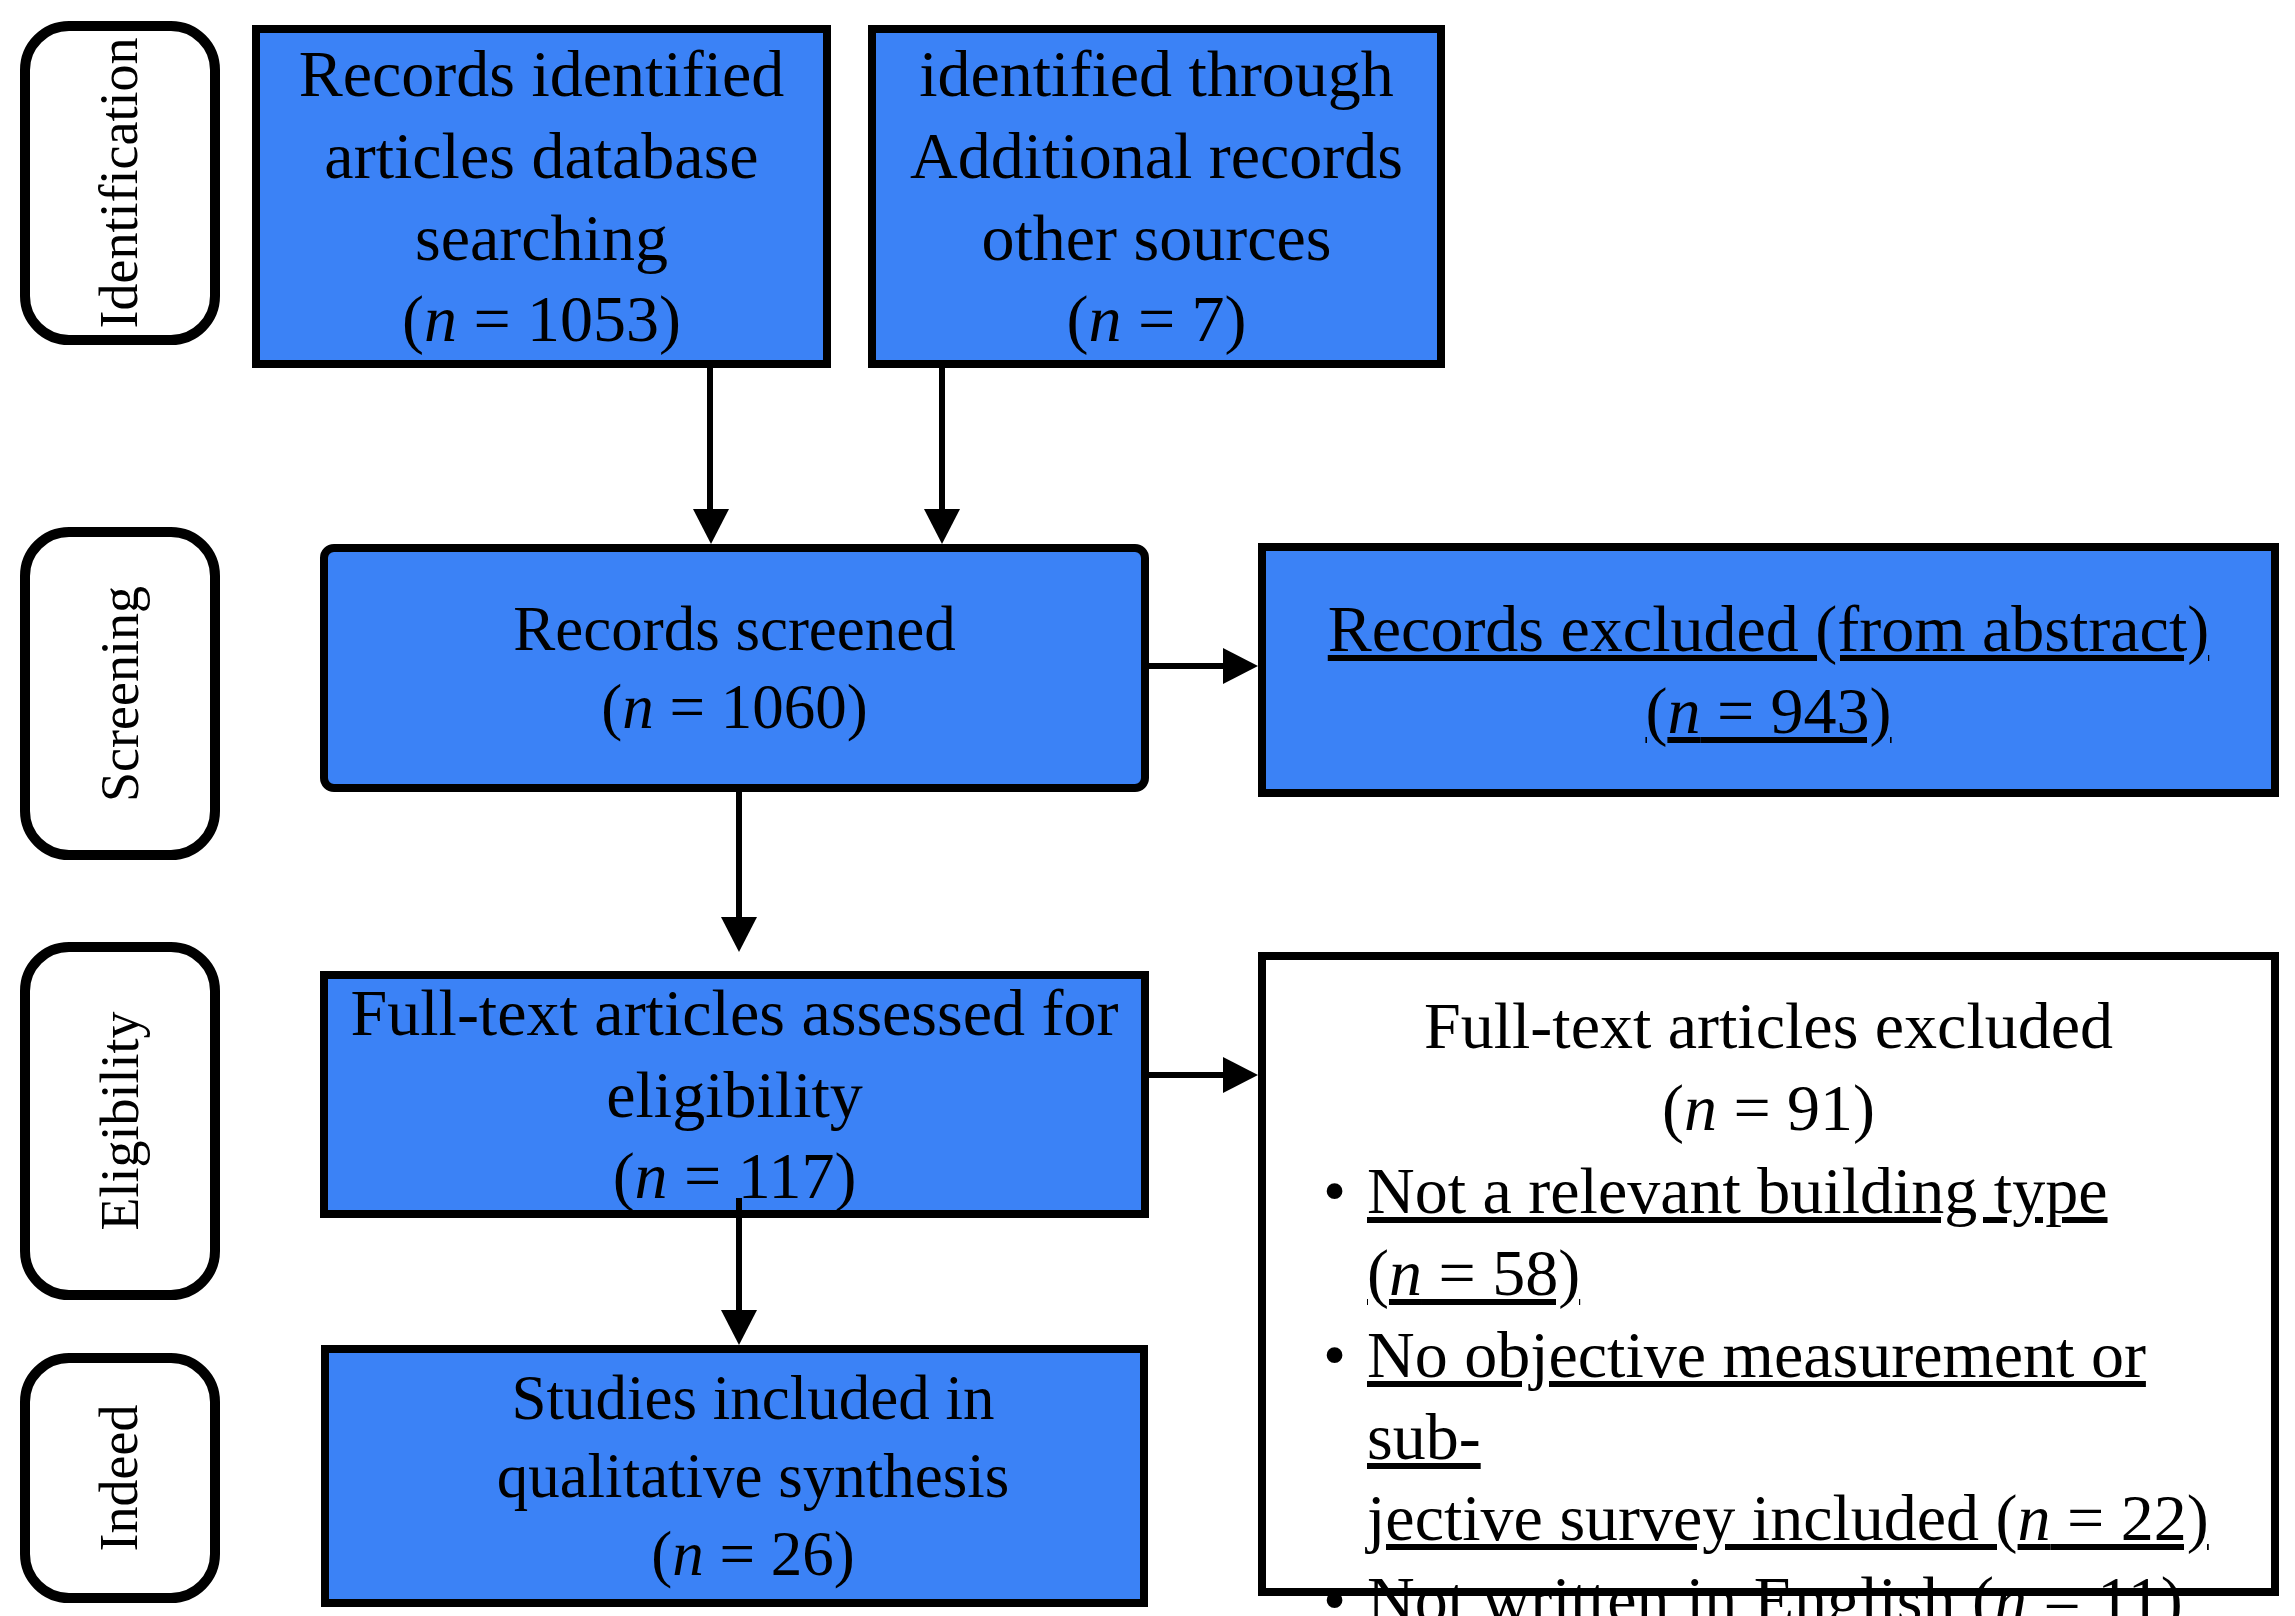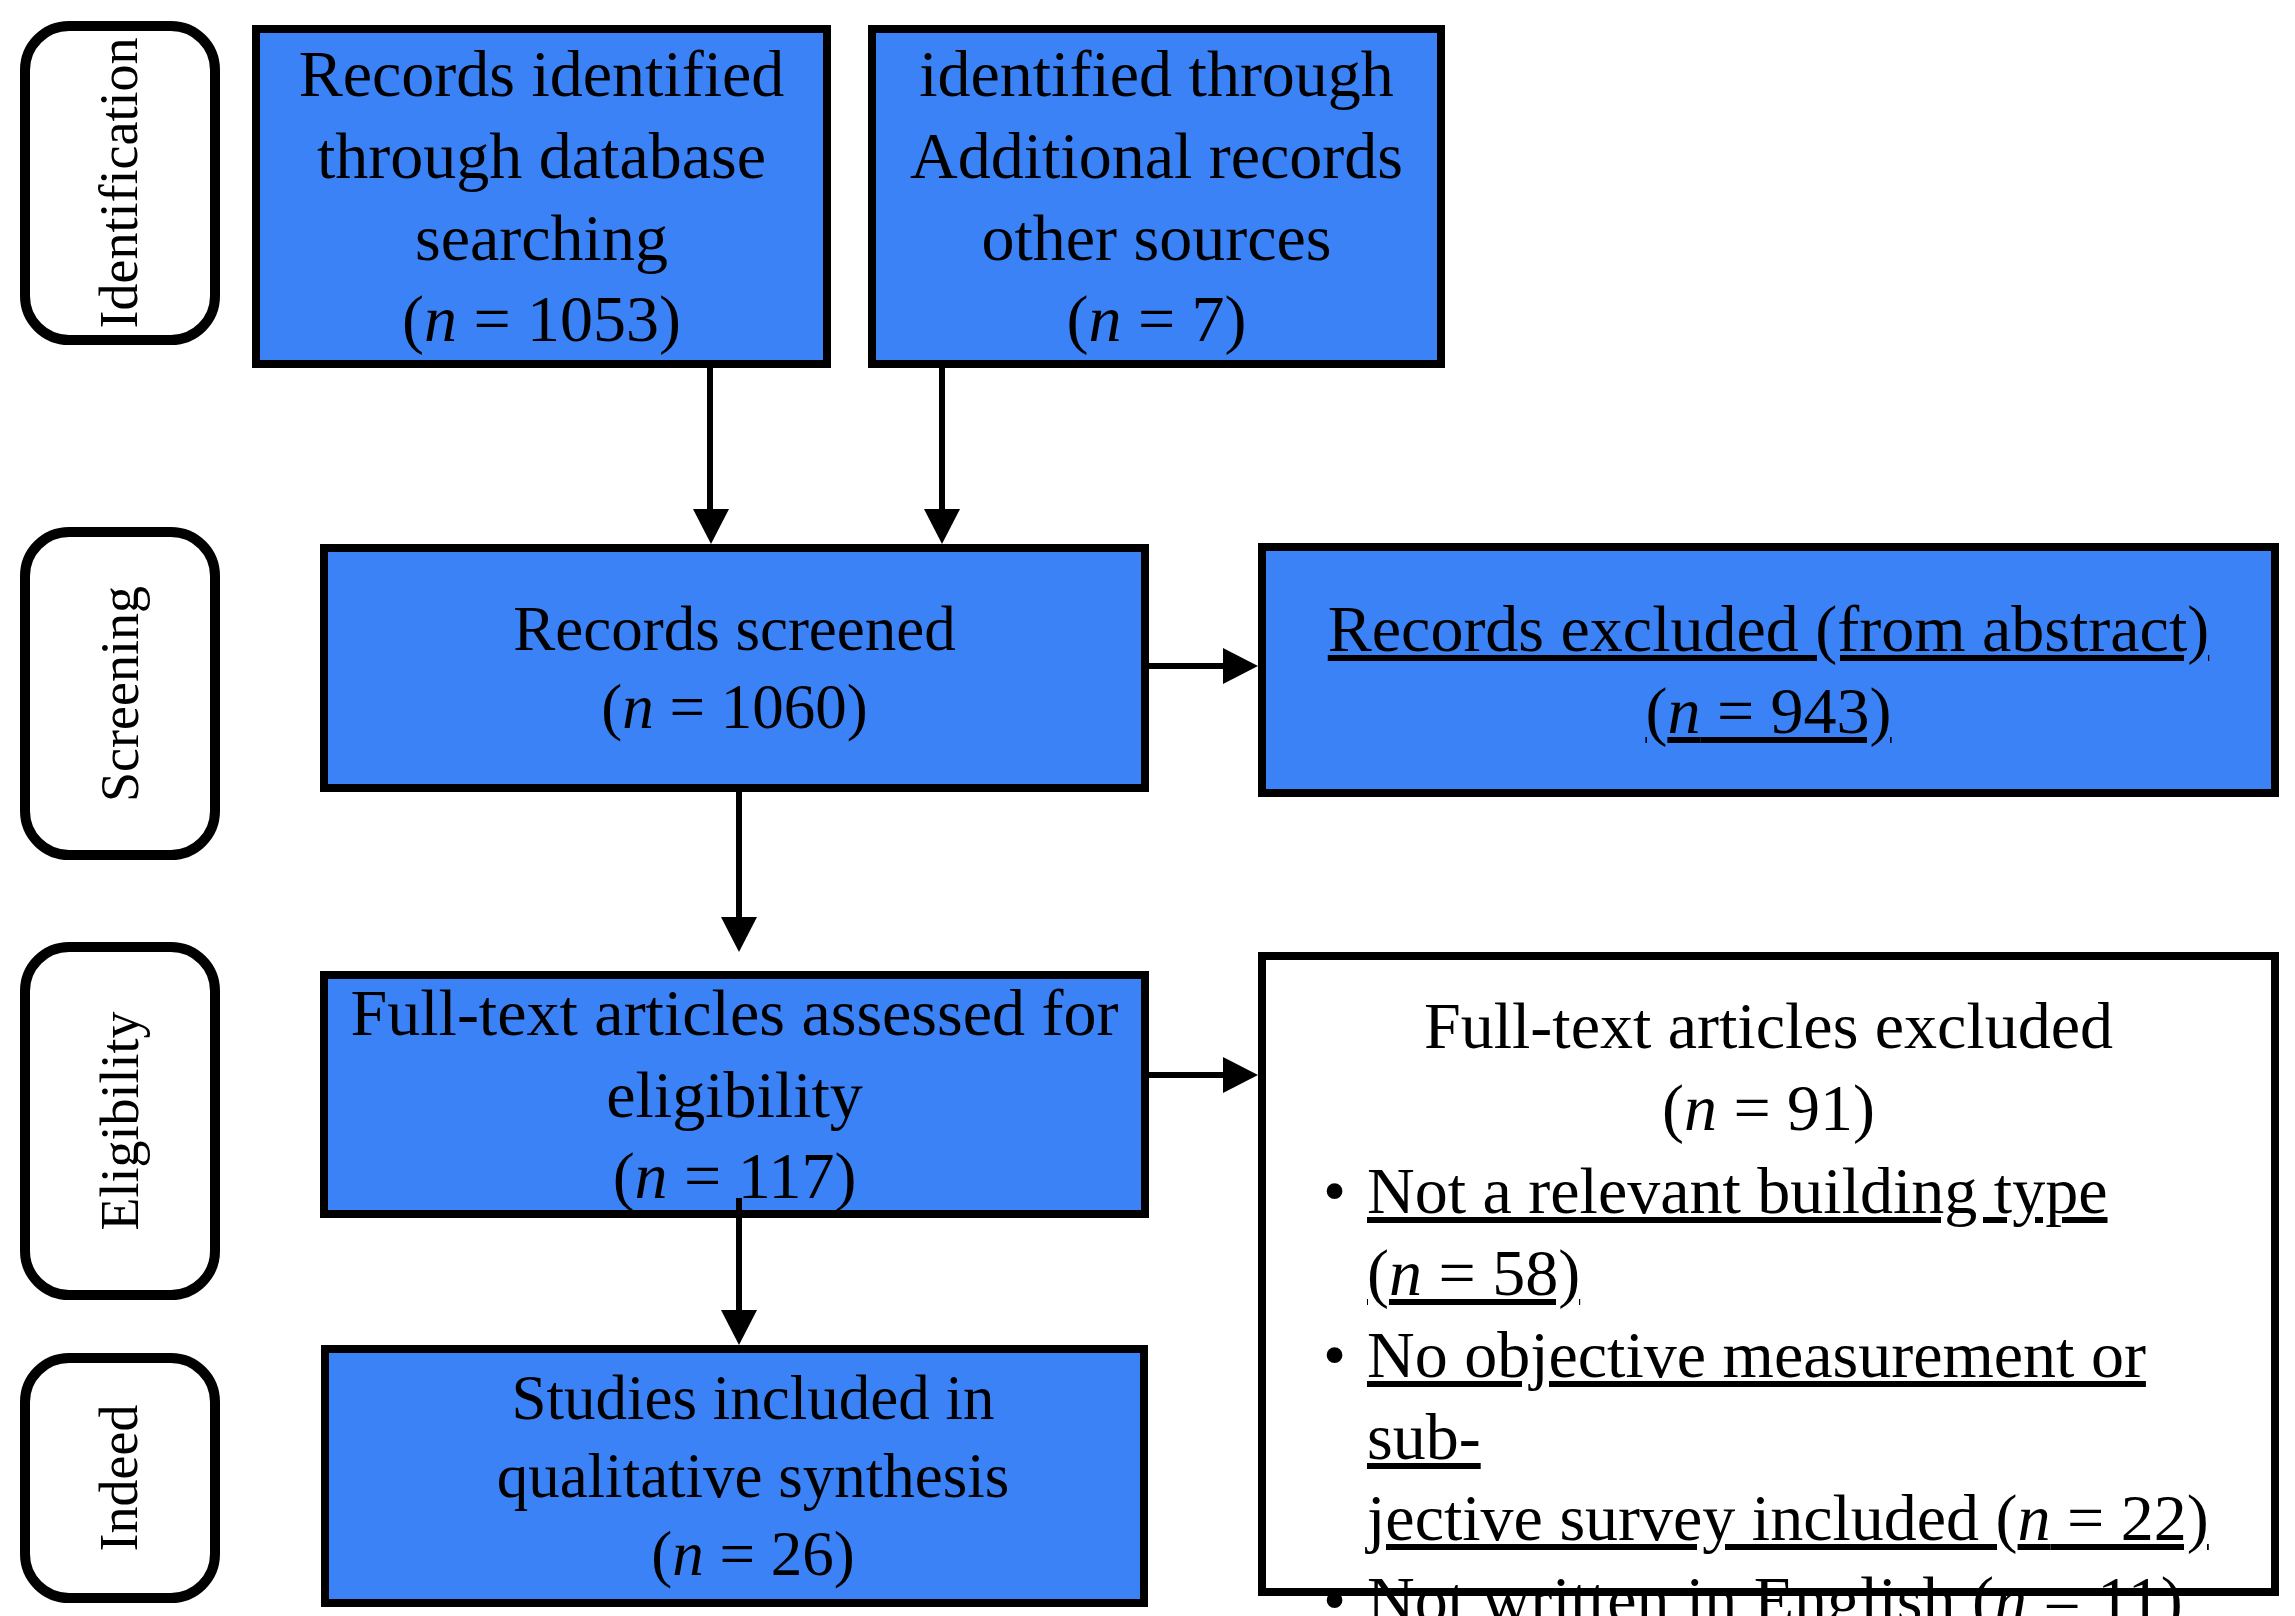--- a/index.html
+++ b/index.html
@@ -44,21 +44,21 @@
     display: flex;
     flex-direction: column;
     align-items: center;
     justify-content: center;
     text-align: right;
     font-size: 66px;
     line-height: 1.24;
   }
   .box-a { left: 252px;  top: 25px;   width: 579px;  height: 343px; }
   .box-b { left: 868px; top: 25px;   width: 577px;  height: 343px; }
-  .box-c { left: 320px;  top: 544px;  width: 829px; height: 248px; font-size: 63px; }
+  .box-c { left: 320px;  top: 544px;  width: 829px; height: 248px; font-size: 63px; border-radius: 14px; }
   .box-d { left: 1258px; top: 543px;  width: 1021px; height: 254px; text-decoration: underline; }
   .box-e { left: 320px;  top: 952px; width: 829px; height: 247px; margin-top: 19px; }
   .box-g { left: 321px;  top: 1345px; width: 827px; height: 262px; font-size: 63px; padding-left: 37px; }
 
   
   .box-f {
     position: absolute;
     left: 1258px; top: 952px; width: 1021px; height: 644px;
     border: 8.3px solid #000;
     background: #fff;
@@ -103,21 +103,21 @@
   </div>
   <div class="stage stage-3">
     <span class="vtext">Eligibility</span>
   </div>
   <div class="stage stage-4">
     <span class="vtext">Indeed</span>
   </div>
 
   <div class="fbox box-a">
     <span class="line">Records identified</span>
-    <span class="line">through database</span>
+    <span class="line">articles database</span>
     <span class="line">searching</span>
     <span class="line">(<i>n</i> = 1053)</span>
   </div>
 
   <div class="fbox box-b">
     <span class="line">identified through</span>
     <span class="line">Additional records</span>
     <span class="line">other sources</span>
     <span class="line">(<i>n</i> = 7)</span>
   </div>

